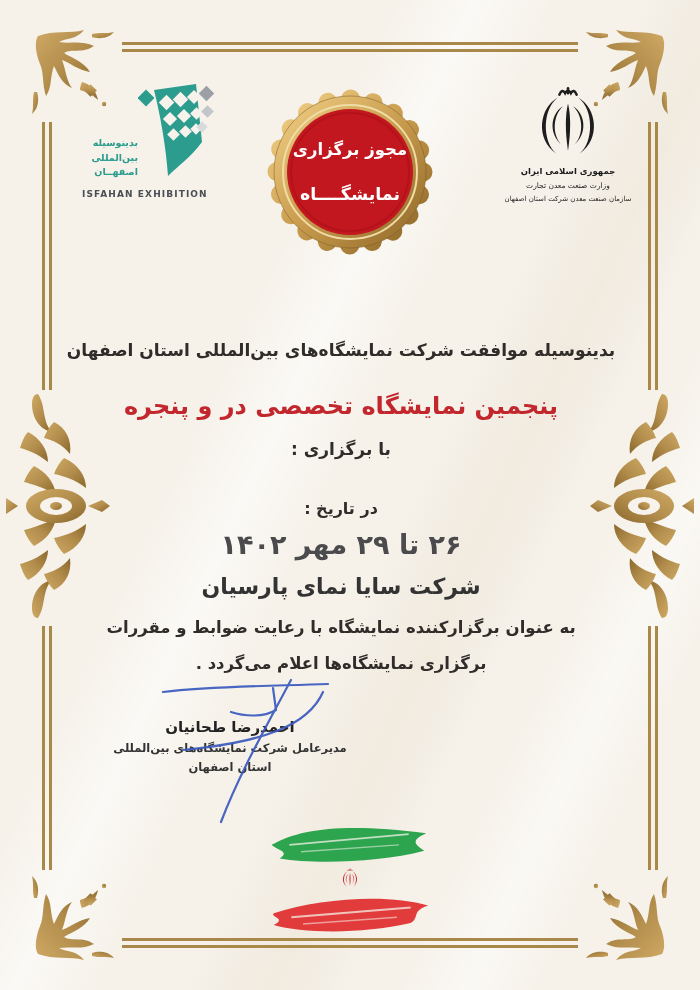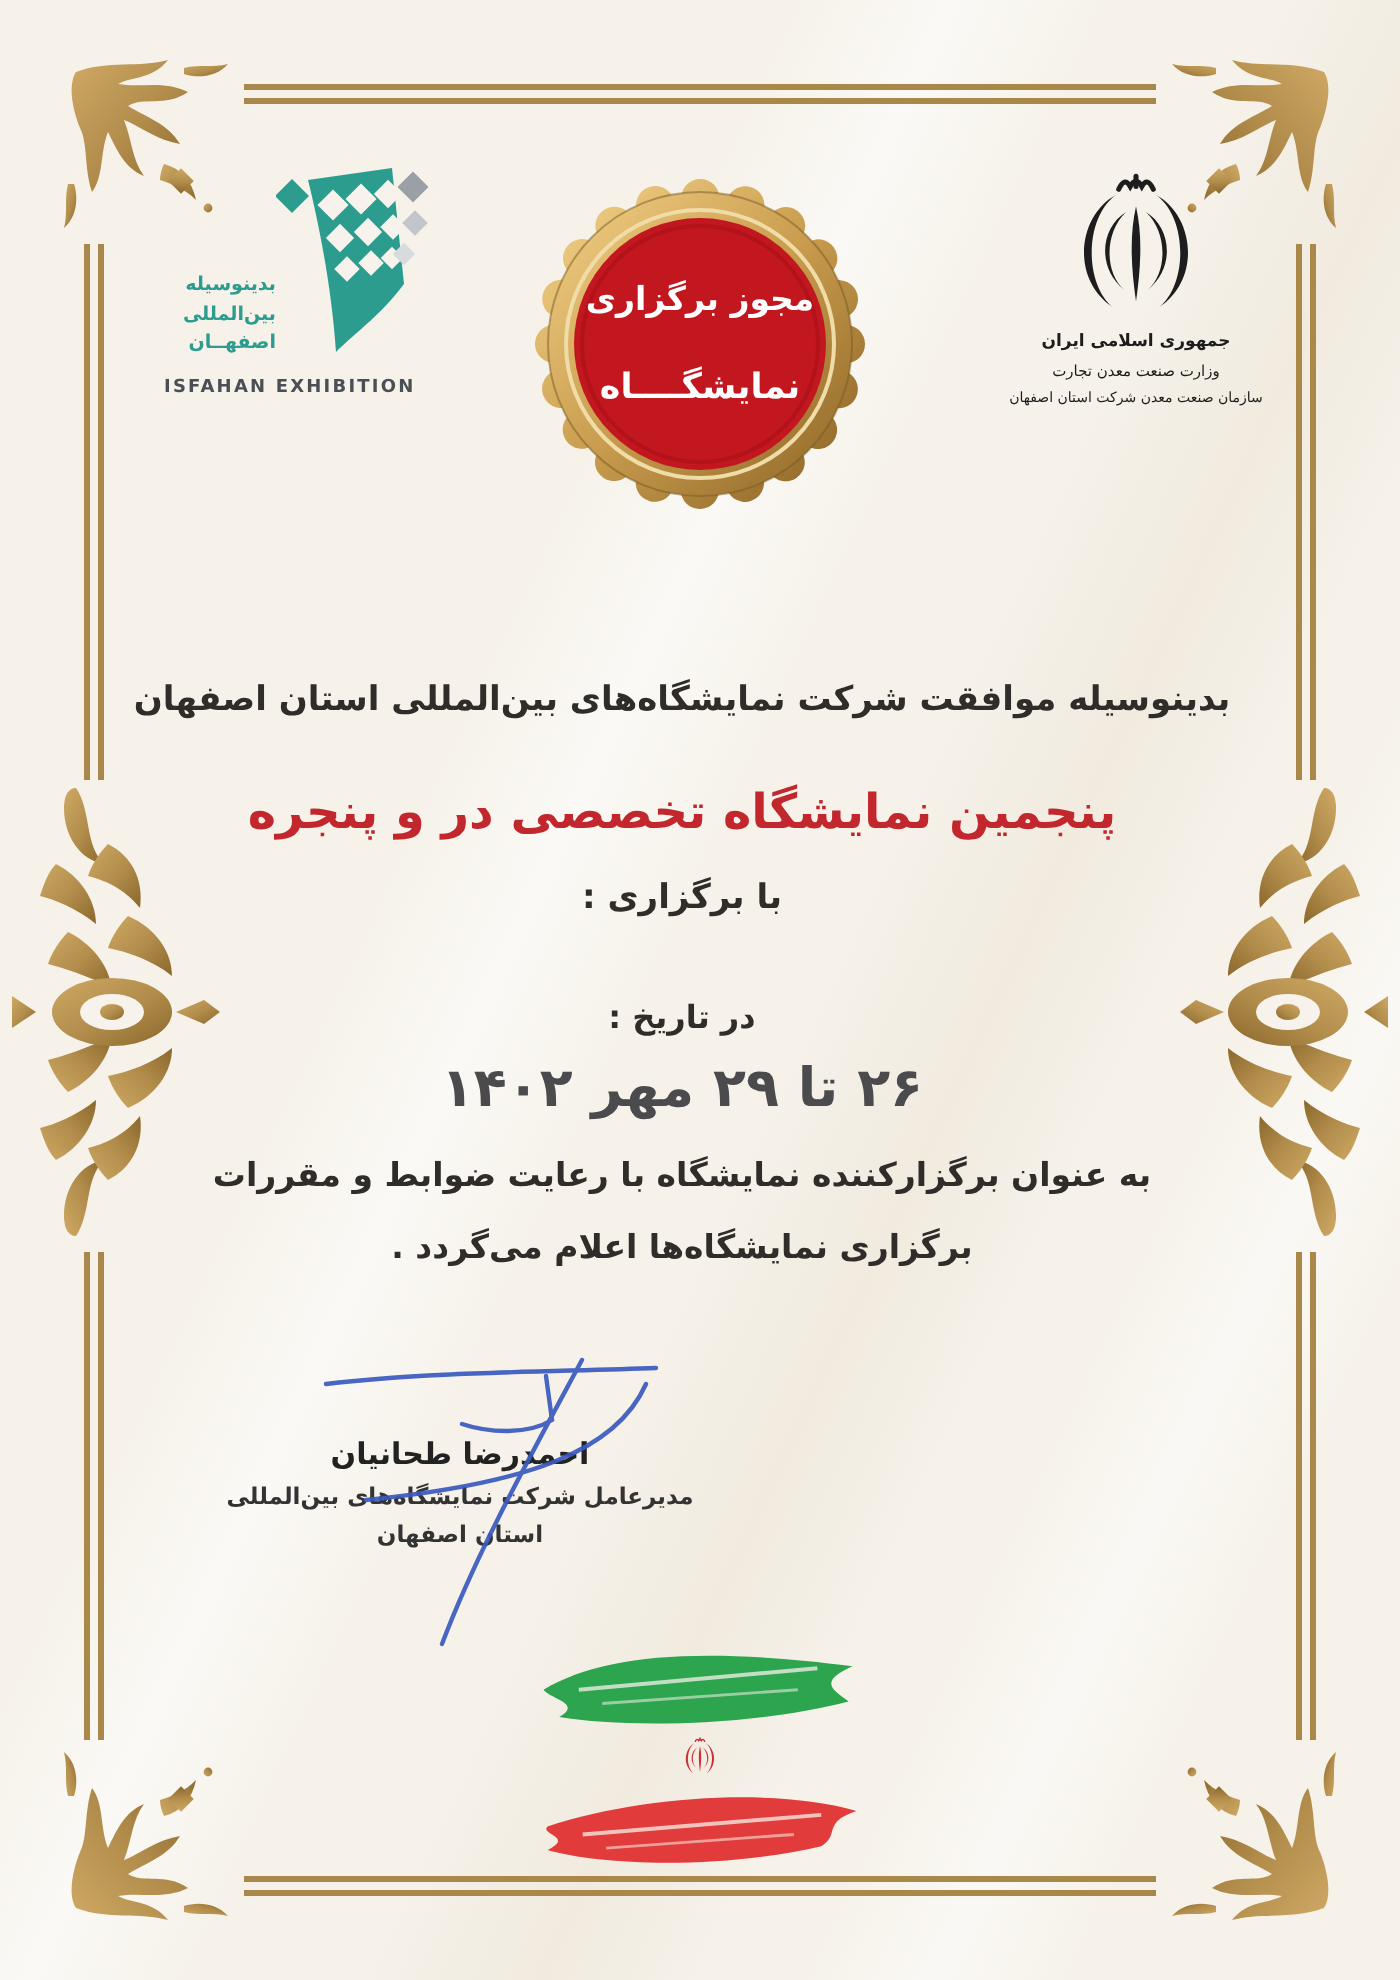--- a/index.html
+++ b/index.html
@@ -209,20 +209,21 @@
       <div class="gov-l3">سازمان صنعت معدن شرکت استان اصفهان</div>
     </div>
   </div>
 
   <main class="body-text" dir="rtl">
     <p class="bt intro1">بدینوسیله موافقت شرکت نمایشگاه‌های بین‌المللی استان اصفهان</p>
     <p class="bt exh-title">پنجمین نمایشگاه تخصصی در و پنجره</p>
     <p class="bt intro2">با برگزاری :</p>
     <p class="bt date-label">در تاریخ :</p>
     <p class="bt date-value">۲۶ تا ۲۹ مهر ۱۴۰۲</p>
+    <p class="bt org-name">شرکت سایا نمای پارسیان</p>
     <p class="bt terms1">به عنوان برگزارکننده نمایشگاه با رعایت ضوابط و مقررات</p>
     <p class="bt terms2">برگزاری نمایشگاه‌ها اعلام می‌گردد .</p>
   </main>
 
   <div class="sig-block">
     <svg class="sig-stroke" width="230" height="170" viewBox="0 0 230 170">
       <g fill="none" stroke="#3a5abf" stroke-width="2.2" stroke-linecap="round" opacity=".92">
         <path d="M40 30 C90 24 150 24 205 22"></path>
         <path d="M150 26 L153 48 C140 56 120 54 108 50"></path>
         <path d="M200 30 C185 64 140 80 60 88"></path>

